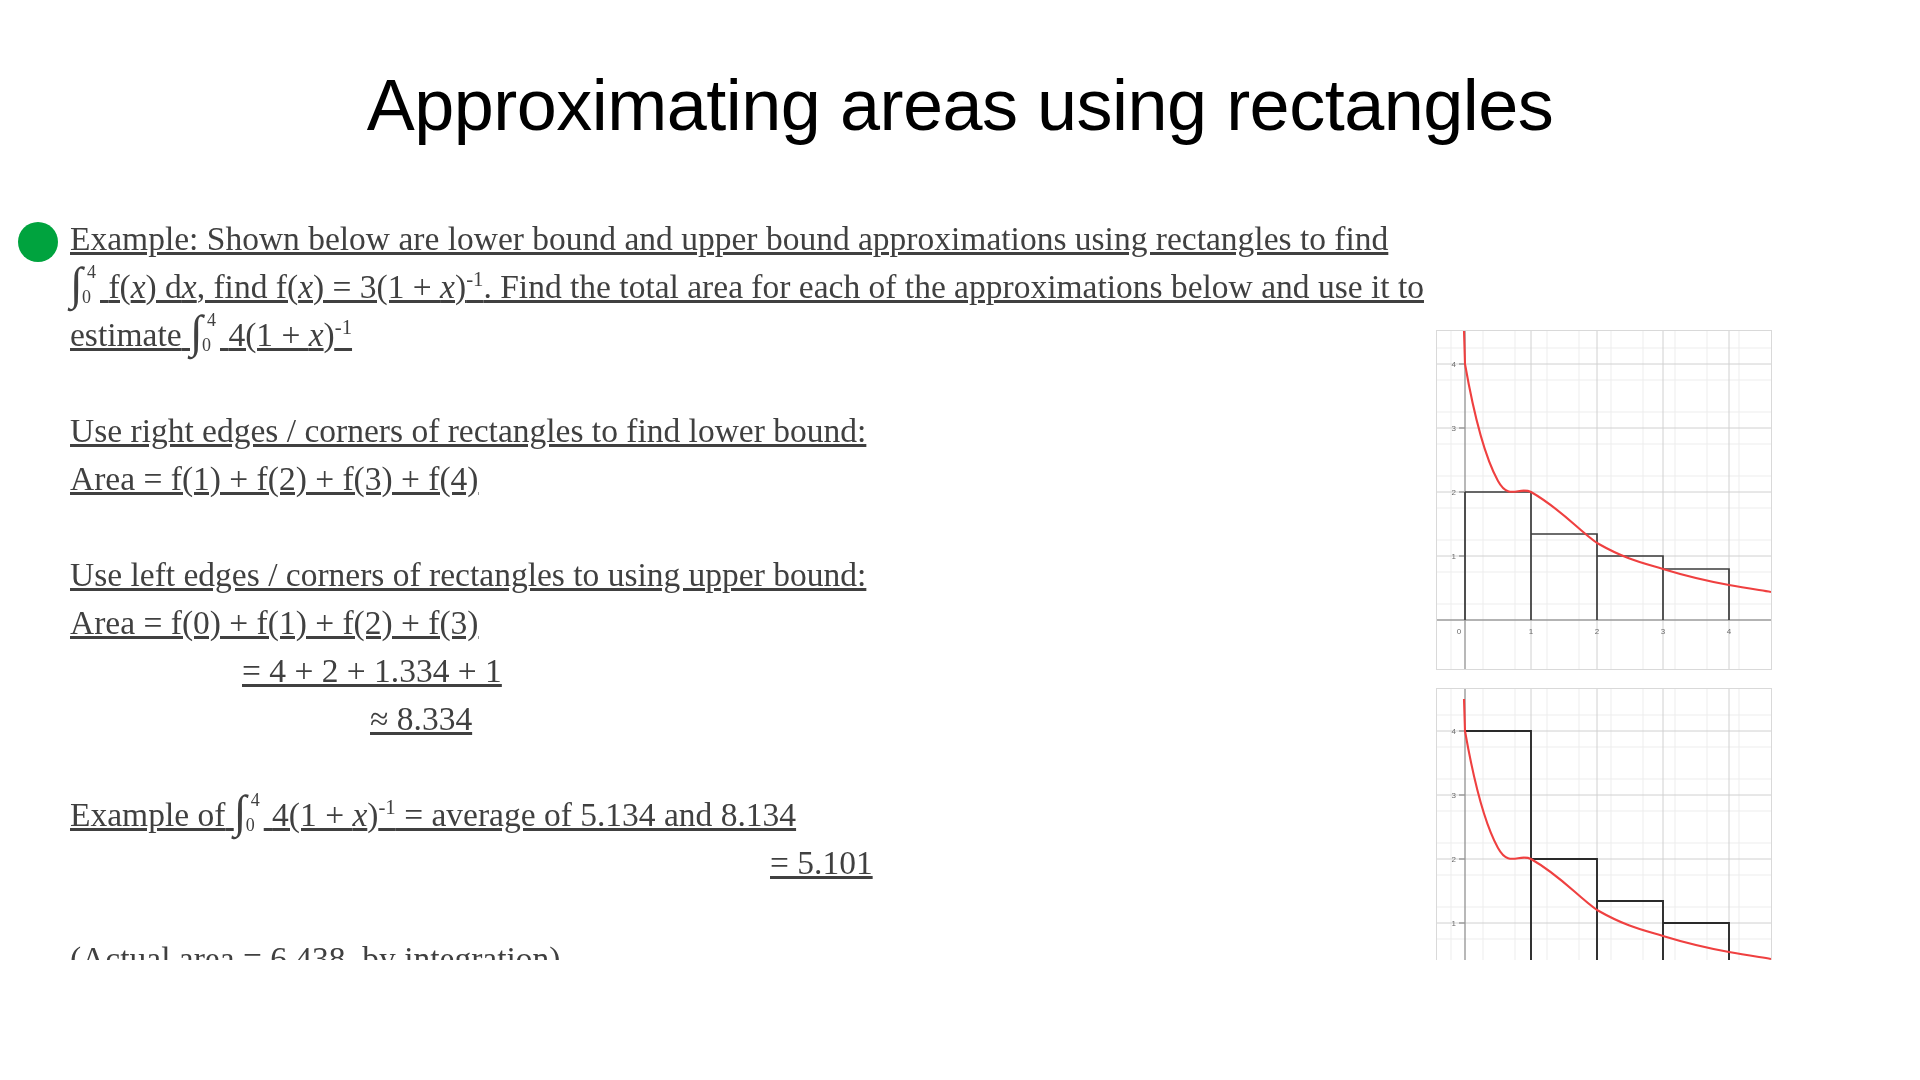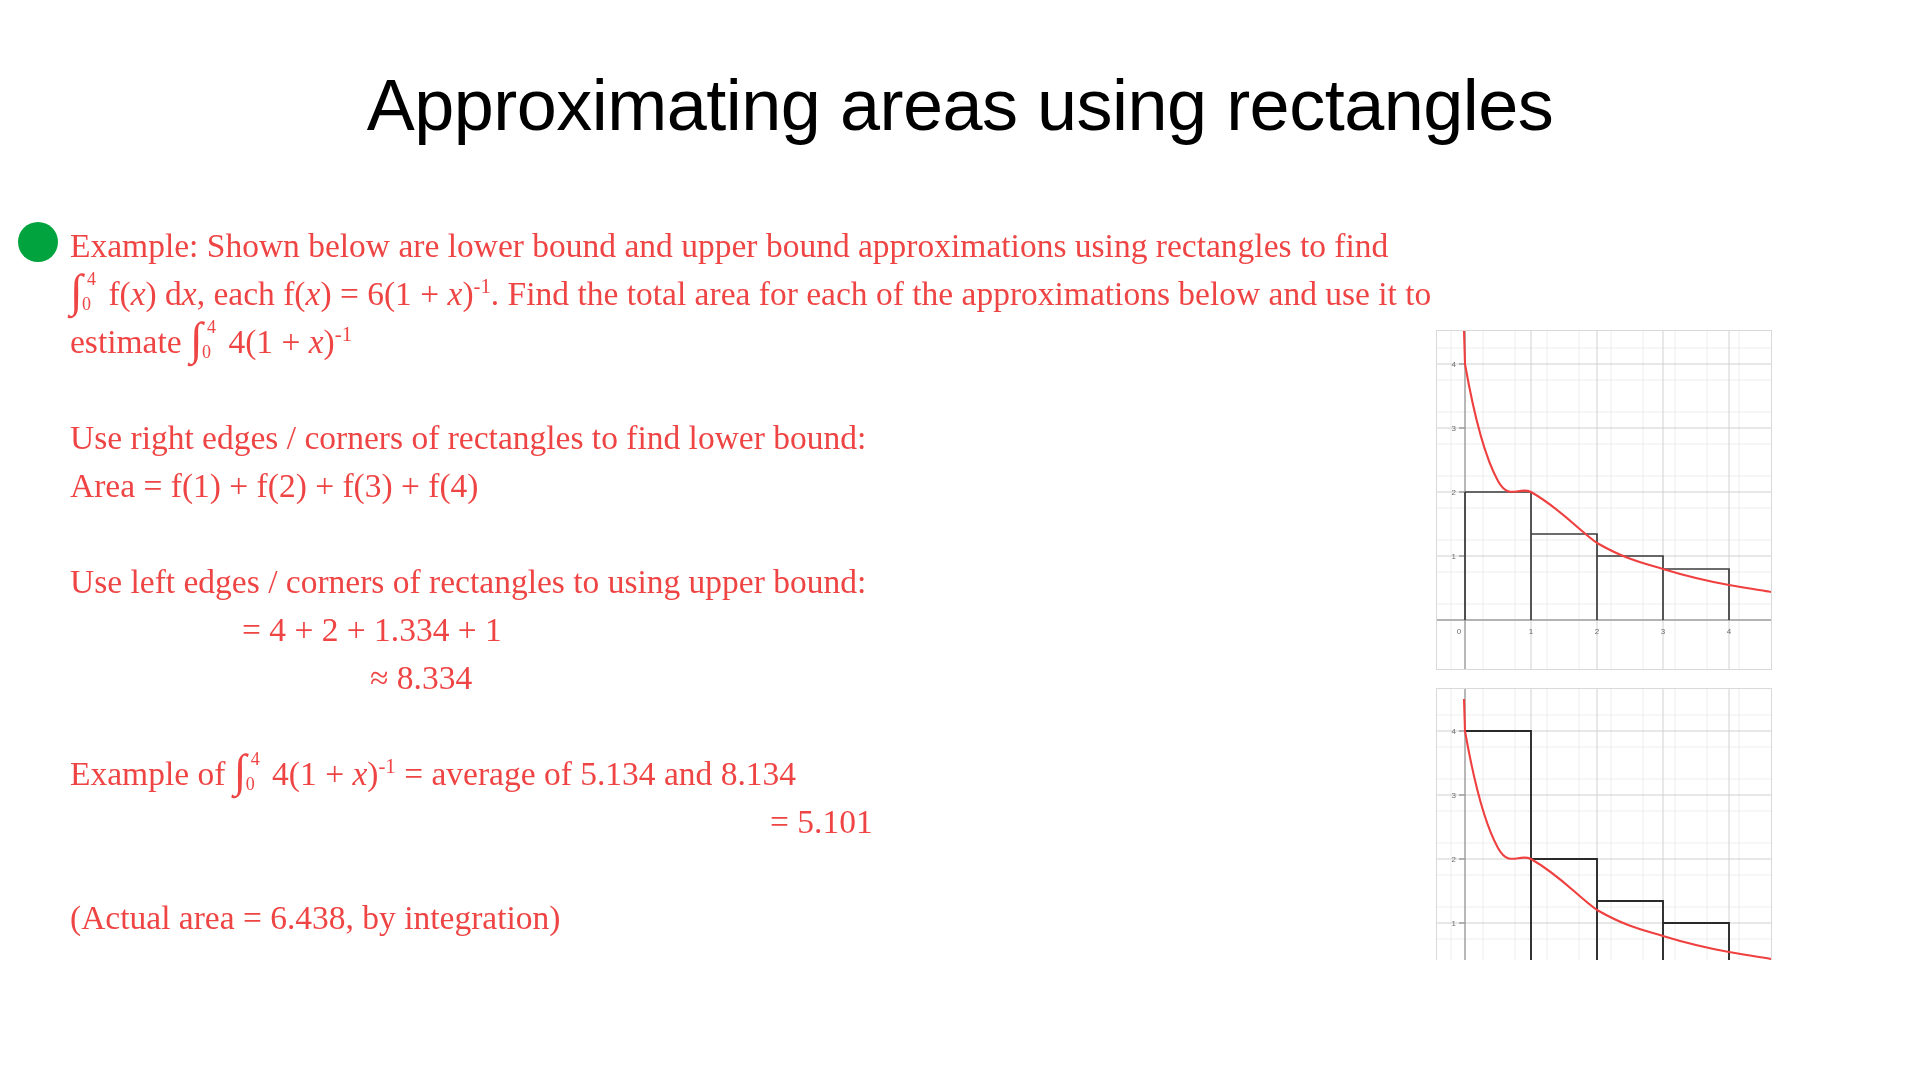--- a/index.html
+++ b/index.html
@@ -40,25 +40,26 @@
     width: 40px;
     height: 40px;
     border-radius: 50%;
     background: #00A33E;
   }
 
   
   #body {
     position: absolute;
     left: 70px;
-    top: 222px;
+    top: 215px;
     width: 1800px;
     font-size: 33.5px;
     line-height: 48px;
-    color: #ef4444;
+    color: #404040;
+    text-decoration: underline;
   }
   .para {
     width: 1750px;
   }
   .line { white-space: nowrap; }
   .blank { height: 48px; }
 
   
   .intg {
     display: inline-block;
@@ -127,38 +128,39 @@
 
   <div id="body">
 
     <div class="para">
       <span>Example: Shown below are lower bound and upper bound approximations using rectangles to find</span><br>
       <span class="intg">
         <span class="sym">∫</span>
         <span class="up">4</span>
         <span class="lo">0</span>
       </span>
-      <span>f(</span><span class="ital">x</span><span>) d</span><span class="ital">x</span><span>, each f(</span><span class="ital">x</span><span>) = 6(1 + </span><span class="ital">x</span><span>)</span><sup class="exp">-1</sup><span>. Find the total area for each of the approximations below and use it to</span><br>
+      <span>f(</span><span class="ital">x</span><span>) d</span><span class="ital">x</span><span>, find f(</span><span class="ital">x</span><span>) = 3(1 + </span><span class="ital">x</span><span>)</span><sup class="exp">-1</sup><span>. Find the total area for each of the approximations below and use it to</span><br>
       <span>estimate</span>
       <span class="intg">
         <span class="sym">∫</span>
         <span class="up">4</span>
         <span class="lo">0</span>
       </span>
       <span>4(1 + </span><span class="ital">x</span><span>)</span><sup class="exp">-1</sup>
     </div>
 
     <div class="blank"></div>
 
     <div class="line">Use right edges / corners of rectangles to find lower bound:</div>
     <div class="line">Area = f(1) + f(2) + f(3) + f(4)</div>
 
     <div class="blank"></div>
 
     <div class="line">Use left edges / corners of rectangles to using upper bound:</div>
+    <div class="line">Area = f(0) + f(1) + f(2) + f(3)</div>
     <div class="line"><span class="indent1"></span><span>= 4 + 2 + 1.334 + 1</span></div>
     <div class="line"><span class="indent2"></span><span>≈ 8.334</span></div>
 
     <div class="blank"></div>
 
     <div class="line">
       <span>Example of</span>
       <span class="intg">
         <span class="sym">∫</span>
         <span class="up">4</span>

